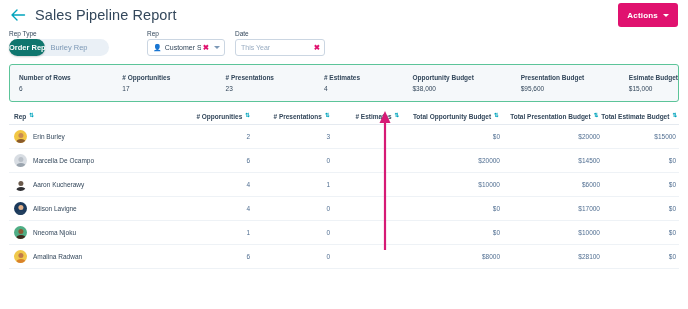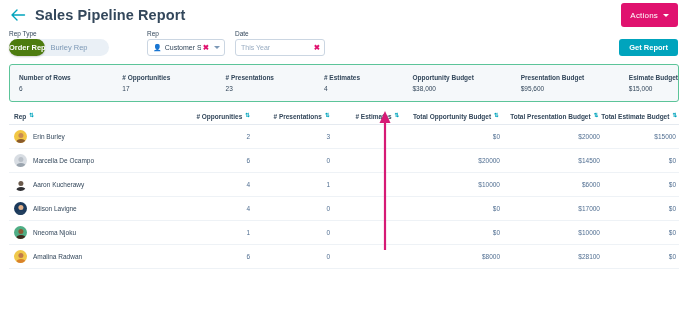--- a/index.html
+++ b/index.html
@@ -27,32 +27,32 @@
     width: 18px;
     height: 18px;
     flex: 0 0 auto;
     display: flex;
     align-items: center;
     justify-content: center;
     cursor: pointer;
   }
   .page-title {
     font-size: 14.5px;
-    font-weight: 700;
+    font-weight: 400;
     color: #33475b;
     margin-left: 8px;
     letter-spacing: .1px;
     white-space: nowrap;
   }
   .header-spacer { flex: 1 1 auto; }
   .actions-btn {
     background: #e0126f;
     color: #ffffff;
     font-size: 8px;
-    font-weight: normal;
+    font-weight: bold;
     border: none;
     border-radius: 3px;
     height: 19px;
     padding: 12px 9px;
     display: flex;
     align-items: center;
     gap: 5px;
     cursor: pointer;
     letter-spacing: .2px;
   }
@@ -93,21 +93,21 @@
   .toggle-opt {
     font-size: 7.5px;
     height: 17px;
     line-height: 17px;
     text-align: center;
     border-radius: 10px;
     cursor: pointer;
     white-space: nowrap;
   }
   .toggle-opt.on {
-    background: #4d7c0f;
+    background: #0f766e;
     color: #ffffff;
     width: 36px;
     font-weight: bold;
     box-shadow: 0 1px 2px rgba(0,0,0,.18);
   }
   .toggle-opt.off {
     color: #7c98b6;
     width: 48px;
   }
   .fg-rep { margin-left: 38px; }
@@ -342,21 +342,20 @@
   </div>
 
   <div class="filter-group fg-date">
     <div class="filter-label">Date</div>
     <div class="select-box date">
       <span class="sel-text placeholder">This Year</span>
       <span class="sel-x">✖</span>
     </div>
   </div>
 
-  <button class="getreport-btn">Get Report</button>
 </div>
 
 <div class="summary">
   <div class="summary-cell sc-0">
     <div class="s-label">Number of Rows</div>
     <div class="s-value">6</div>
   </div>
   <div class="summary-cell sc-1">
     <div class="s-label"># Opportunities</div>
     <div class="s-value">17</div>

